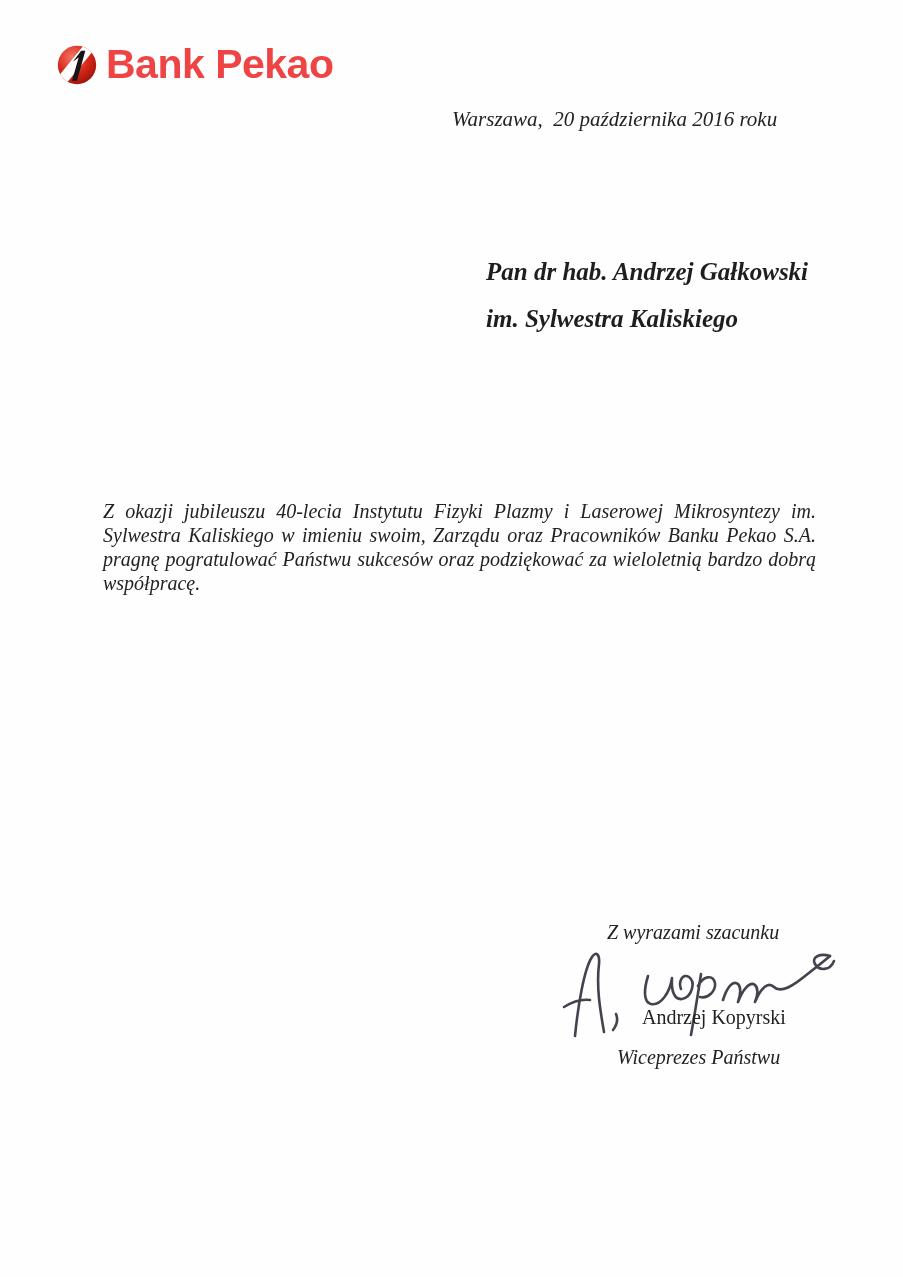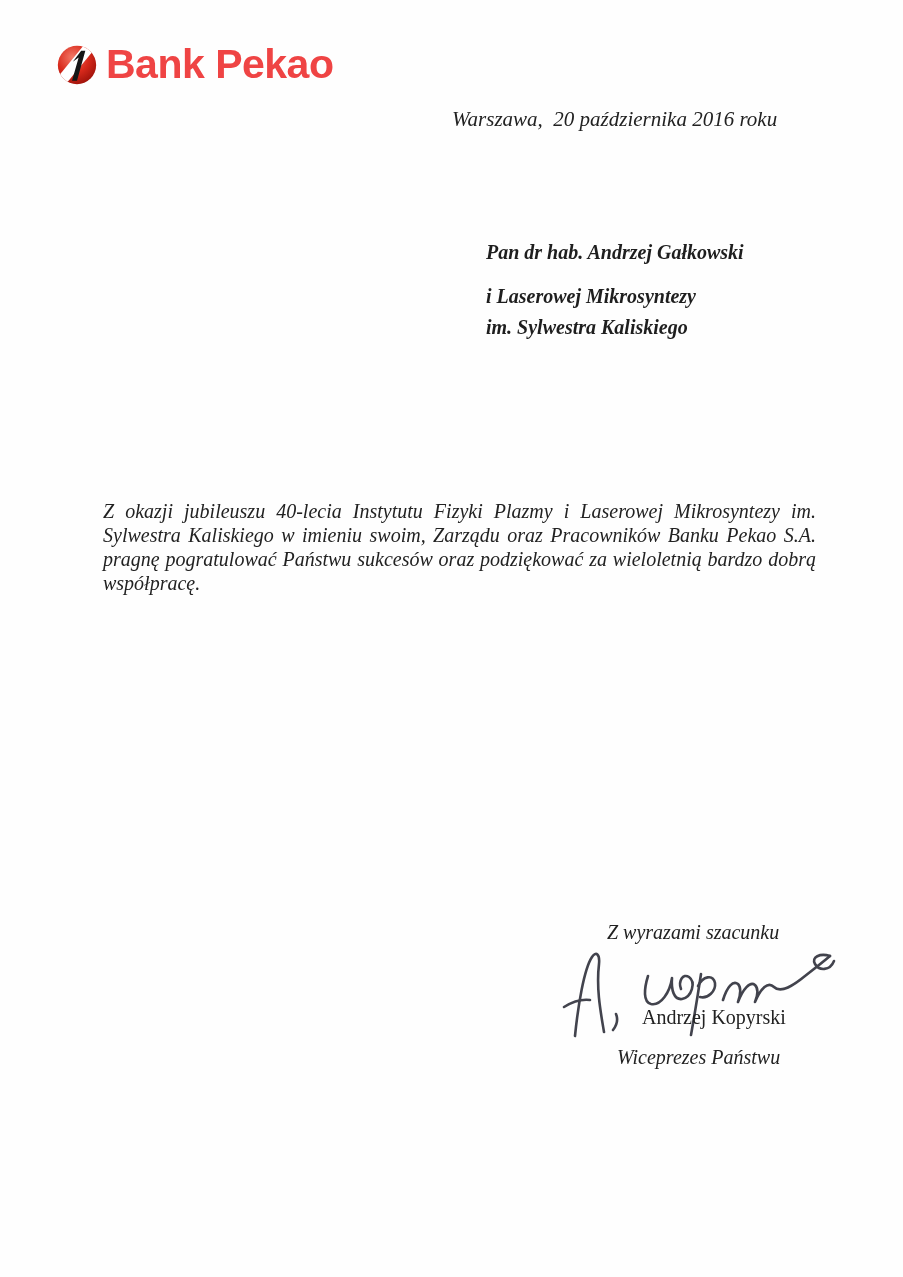--- a/index.html
+++ b/index.html
@@ -36,22 +36,22 @@
 
   
   .date-line{
     position:absolute;left:452px;top:107px;
     font-style:italic;font-size:21px;
     white-space:pre;
   }
 
   
   .recipient{
-    position:absolute;left:486px;top:241px;
-    font-style:italic;font-weight:700;font-size:20px;
+    position:absolute;left:486px;top:258px;
+    font-style:italic;font-weight:700;font-size:25px;
     color:#1e1e1e;
   }
   .recipient .r-name{margin:0 0 17px 0;}
   .recipient .r-line{line-height:31px;}
 
   
   .salutation{
     position:absolute;left:103px;top:419px;
     font-style:italic;font-size:20px;
   }
@@ -110,21 +110,20 @@
         <path d="M29,7 L34,7 L24,43 L18,43 L26,15 L19,20 Z" fill="#161616"></path>
       </g>
     </svg>
     <div class="brand-name">Bank Pekao</div>
   </div>
 
   <div class="date-line">Warszawa,  20 października 2016 roku</div>
 
   <div class="recipient">
     <div class="r-name">Pan dr hab. Andrzej Gałkowski</div>
-    <div class="r-line">i Laserowej Mikrosyntezy</div>
     <div class="r-line">im. Sylwestra Kaliskiego</div>
   </div>
 
 
   <div class="body-text">
     <p>Z okazji jubileuszu 40-lecia Instytutu Fizyki Plazmy i Laserowej Mikrosyntezy im. Sylwestra Kaliskiego w imieniu swoim, Zarządu oraz Pracowników Banku Pekao S.A. pragnę pogratulować Państwu sukcesów oraz podziękować za wieloletnią bardzo dobrą współpracę.</p>
   </div>
 
   <div class="valediction">Z wyrazami szacunku</div>
 

